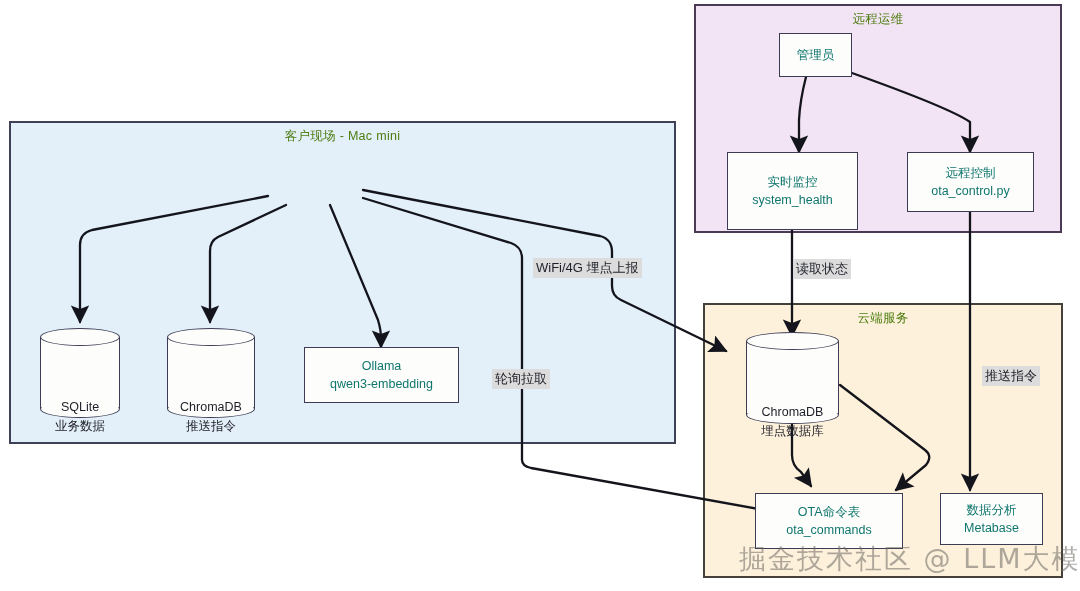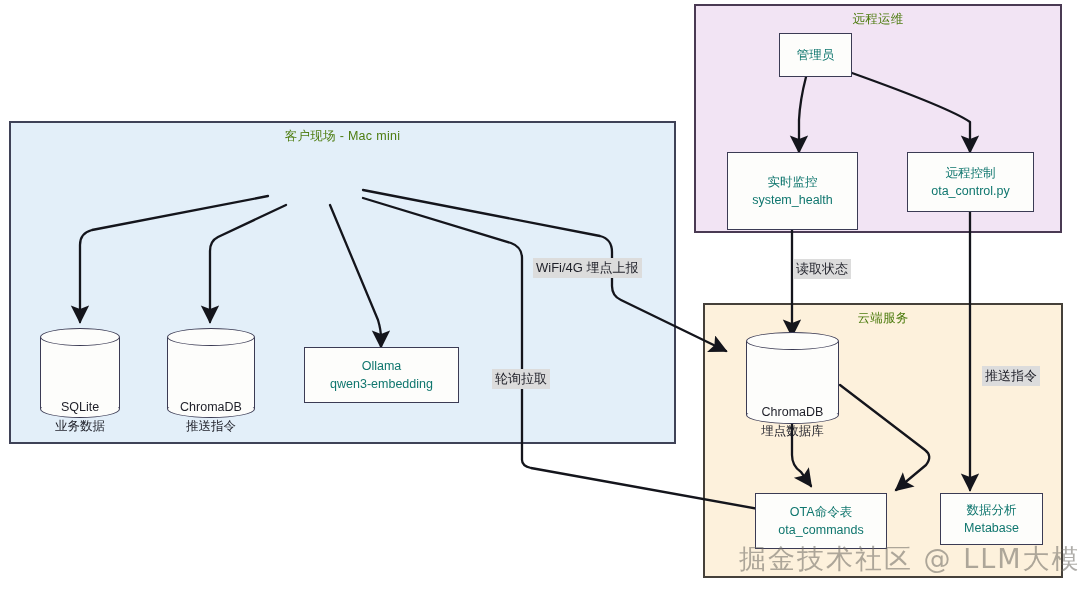--- a/index.html
+++ b/index.html
@@ -151,21 +151,21 @@
   <div class="cyl" style="left:746px;top:332px;width:93px;height:92px;">
     <div class="body"></div>
     <div class="bot"></div>
     <div class="top"></div>
     <div class="txt">
       <span class="ln">ChromaDB</span>
       <span class="ln">埋点数据库</span>
     </div>
   </div>
 
-  <div class="node" style="left:755px;top:493px;width:132px;height:56px;">
+  <div class="node" style="left:755px;top:493px;width:148px;height:56px;">
     <span class="ln">OTA命令表</span>
     <span class="ln">ota_commands</span>
   </div>
 
   <div class="node" style="left:940px;top:493px;width:103px;height:52px;">
     <span class="ln">数据分析</span>
     <span class="ln">Metabase</span>
   </div>
 
   <div class="elabel" style="left:533px;top:258px;">WiFi/4G 埋点上报</div>

